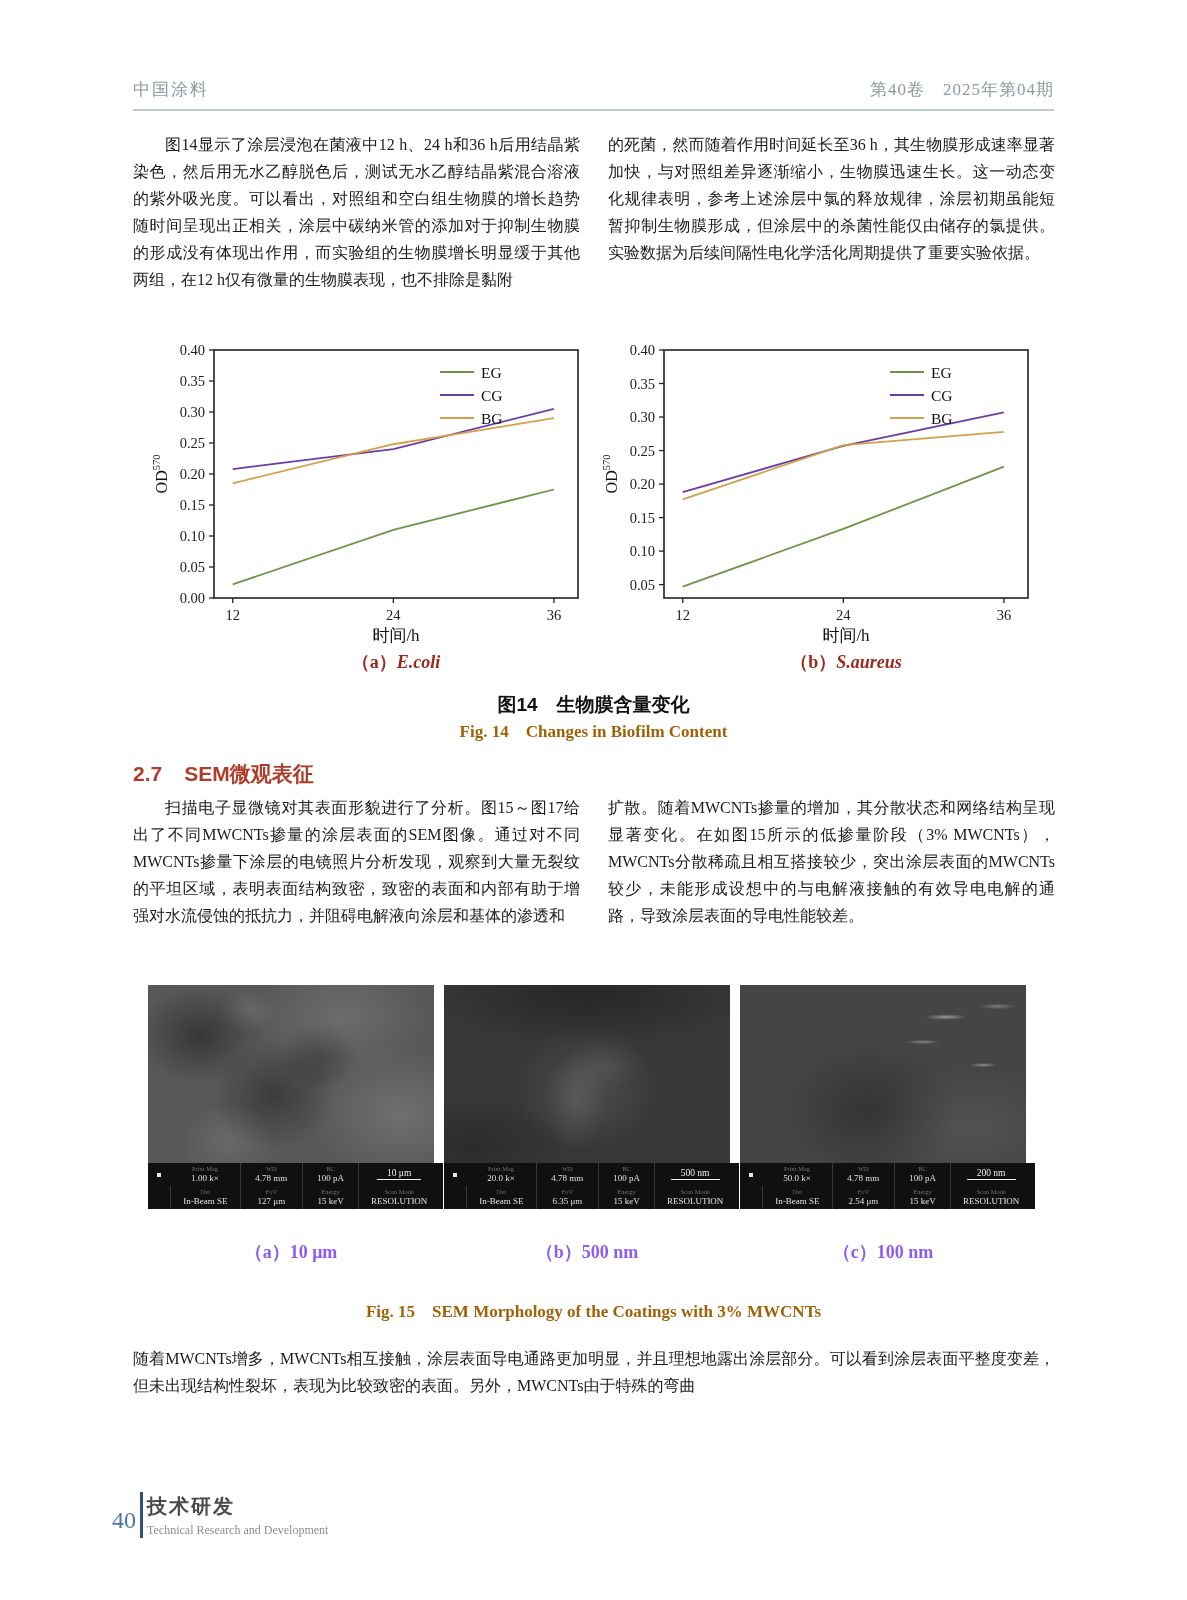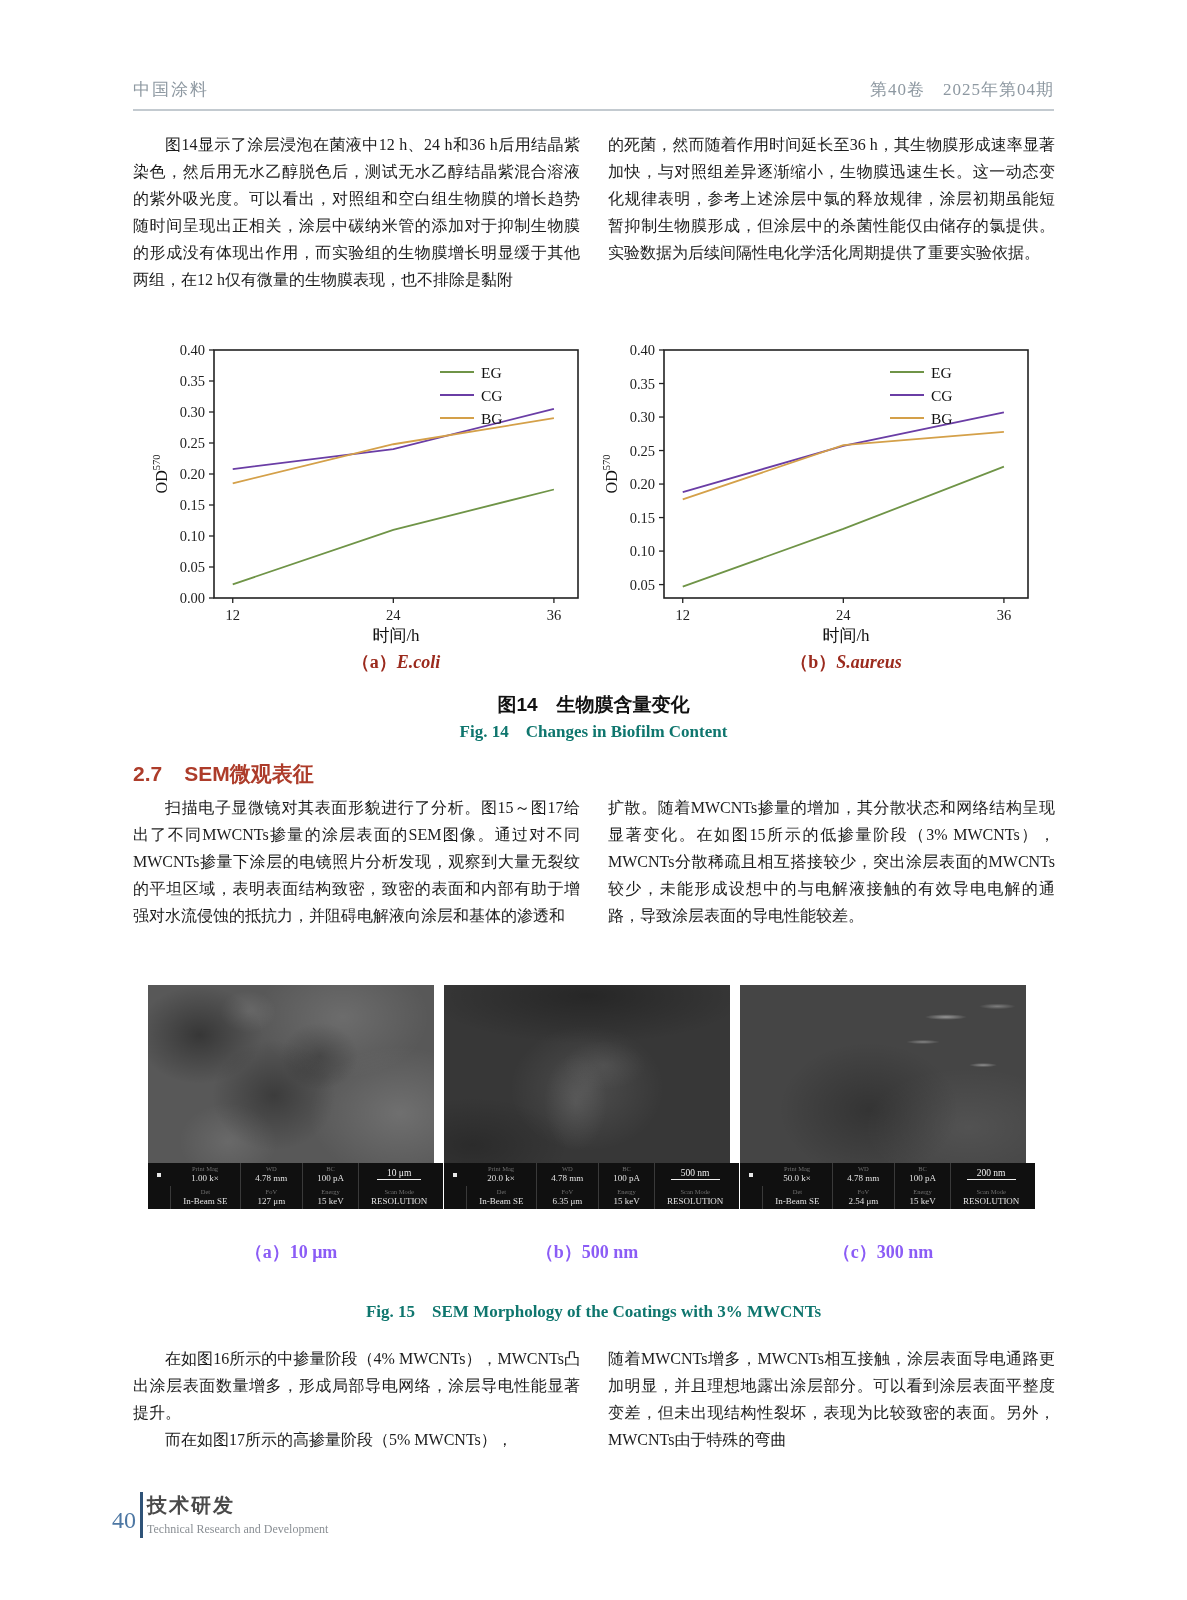--- a/index.html
+++ b/index.html
@@ -41,21 +41,21 @@
     font-size:18px;color:#9b2a1d;font-weight:bold;
   }
   .subcap .species{font-style:italic;}
   .figcap-cn{
     position:absolute;left:0;width:100%;text-align:center;
     font-size:19px;font-weight:bold;color:#111;
     font-family:"Liberation Sans","DejaVu Sans",sans-serif;
   }
   .figcap-en{
     position:absolute;left:0;width:100%;text-align:center;
-    font-size:17px;font-weight:bold;color:#0f766e;
+    font-size:17px;font-weight:bold;color:#a16207;
   }
   
   .sechead{
     position:absolute;left:133px;top:760px;
     font-family:"Liberation Sans","DejaVu Sans",sans-serif;
     font-size:21px;font-weight:bold;color:#ad3c2a;
   }
   .sechead .num{margin-right:22px;}
   
   .semrow{
@@ -119,21 +119,21 @@
   .semcaps{
     position:absolute;top:1240px;left:148px;width:878px;
     display:flex;justify-content:space-between;
   }
   .semcaps .c{
     width:286px;text-align:center;font-size:18px;font-weight:bold;color:#8b5cf6;
   }
   
   .footer{
     position:absolute;left:112px;top:1492px;
-    display:flex;align-items:flex-start;gap:4px;
+    display:flex;align-items:center;gap:4px;
   }
   .footer .pagenum{
     font-size:24px;color:#4d77a3;align-self:flex-end;padding-bottom:4px;
   }
   .footer .fbar{width:3px;height:46px;background:#2f5378;}
   .footer .ftxt .cn{
     font-family:"Liberation Sans","DejaVu Sans",sans-serif;
     font-size:20px;font-weight:bold;color:#4a4a4a;letter-spacing:2px;
   }
   .footer .ftxt .en{font-size:12px;color:#8a8f94;margin-top:3px;}
@@ -383,30 +383,26 @@
             </div>
         </div>
       </div>
     </div>
 
   </div>
 
   <div class="semcaps">
     <div class="c">（a）10 μm</div>
     <div class="c">（b）500 nm</div>
-    <div class="c">（c）300 nm</div>
+    <div class="c">（c）100 nm</div>
   </div>
 
   <div class="figcap-en" style="top:1300px;">Fig. 15　SEM Morphology of the Coatings with 3% MWCNTs</div>
 
   <div class="twocol" style="top:1345px;">
-    <div class="col">
-      <p class="indent">在如图16所示的中掺量阶段（4% MWCNTs），MWCNTs凸出涂层表面数量增多，形成局部导电网络，涂层导电性能显著提升。</p>
-      <p class="indent">而在如图17所示的高掺量阶段（5% MWCNTs），</p>
-    </div>
     <div class="col">
       <p>随着MWCNTs增多，MWCNTs相互接触，涂层表面导电通路更加明显，并且理想地露出涂层部分。可以看到涂层表面平整度变差，但未出现结构性裂坏，表现为比较致密的表面。另外，MWCNTs由于特殊的弯曲</p>
     </div>
   </div>
 
   <div class="footer">
     <span class="pagenum">40</span>
     <span class="fbar"></span>
     <span class="ftxt">
       <div class="cn">技术研发</div>

